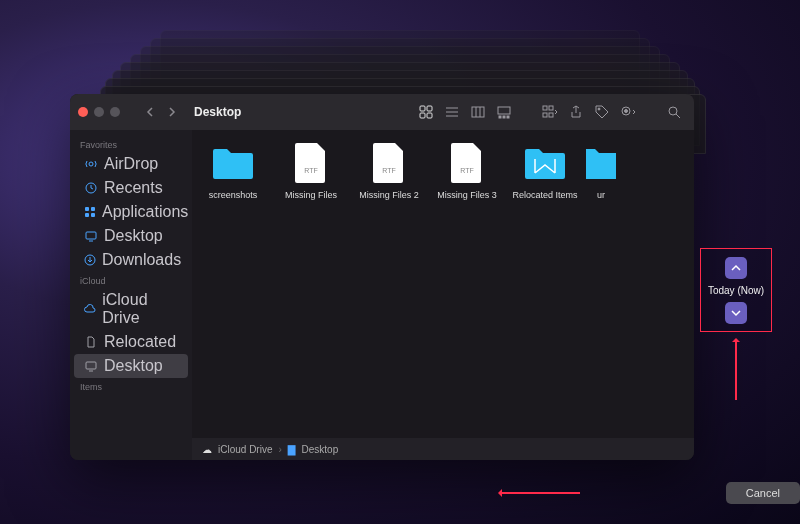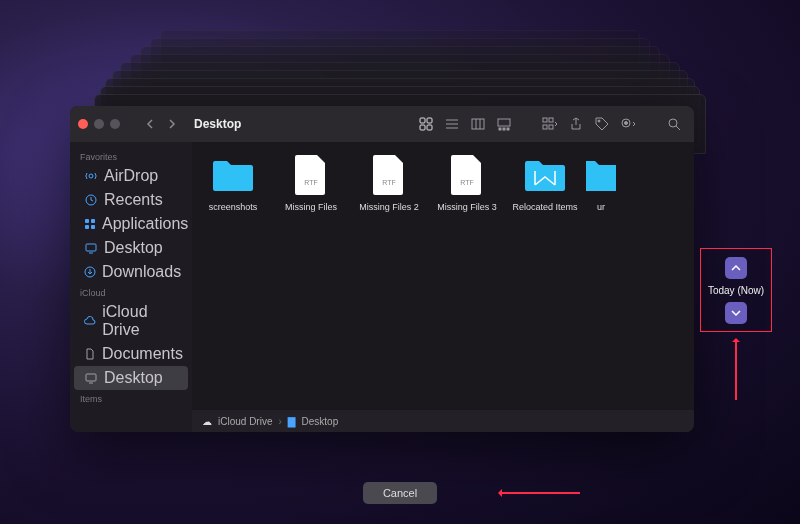--- a/index.html
+++ b/index.html
@@ -21,21 +21,21 @@
   .stack-layer:nth-child(2){ width:500px; top:8px; opacity:.3; }
   .stack-layer:nth-child(3){ width:520px; top:16px; opacity:.35; }
   .stack-layer:nth-child(4){ width:540px; top:24px; opacity:.4; }
   .stack-layer:nth-child(5){ width:560px; top:32px; opacity:.45; }
   .stack-layer:nth-child(6){ width:576px; top:40px; opacity:.5; }
   .stack-layer:nth-child(7){ width:590px; top:48px; opacity:.6; }
   .stack-layer:nth-child(8){ width:600px; top:56px; opacity:.7; }
   .stack-layer:nth-child(9){ width:612px; top:64px; opacity:.8; }
 
   .window {
-    position: absolute; left: 70px; top: 106px; width: 624px; height: 326px;
+    position: absolute; left: 70px; top: 94px; width: 624px; height: 366px;
     background: #1e1c22; border-radius: 8px; display: flex; flex-direction: column;
     box-shadow: 0 20px 60px rgba(0,0,0,.6);
     overflow: hidden;
   }
   .titlebar {
     height: 36px; background: #2b292e; display: flex; align-items: center;
     padding: 0 8px; gap: 6px;
   }
   .traffic { display:flex; gap:6px; margin-right:8px; }
   .dot { width:10px; height:10px; border-radius:50%; }
@@ -78,21 +78,21 @@
   .tl-btn { width:22px; height:22px; background:#6a5fbf; border-radius:5px; display:flex; align-items:center; justify-content:center; color:#fff; }
   .tl-label { font-size:10px; color:#eee; white-space:nowrap; }
   .arrow-up-annot {
     position:absolute; right:63px; top:340px; width:2px; height:60px; background:#ff2a4a;
   }
   .arrow-up-annot::before{
     content:""; position:absolute; top:-6px; left:-3px; border:4px solid transparent; border-bottom-color:#ff2a4a;
   }
 
   
-  .bottom { position:absolute; left:0; right:0; bottom:20px; display:flex; justify-content:center; gap:14px; align-items:center; }
+  .bottom { position:absolute; left:0; right:0; bottom:20px; display:flex; justify-content:flex-end; gap:14px; align-items:center; }
   .btn { padding:5px 20px; border-radius:5px; font-size:11px; color:#ddd; background:#4a494f; }
   .btn.primary { background:#5a5960; color:#bbb; }
   .restore-wrap { position:relative; }
   .restore-box { position:absolute; inset:-3px; border:1.5px solid #ff2a4a; pointer-events:none; }
   .arrow-left-annot {
     position:absolute; bottom:30px; left:500px; width:80px; height:2px; background:#ff2a4a;
   }
   .arrow-left-annot::before{
     content:""; position:absolute; left:-6px; top:-3px; border:4px solid transparent; border-right-color:#ff2a4a;
   }
@@ -263,21 +263,21 @@
             </svg>
           </span>
           <span>iCloud Drive</span>
         </div>
       <div class="side-item">
           <span class="icn gray">
             <svg width="12" height="12" viewBox="0 0 12 12" stroke="currentColor" fill="none">
               <path d="M3 1 h4 l2 2 v8 h-6 z"></path>
             </svg>
           </span>
-          <span>Documents</span>
+          <span>Relocated</span>
         </div>
       <div class="side-item sel">
           <span class="icn gray">
             <svg width="12" height="12" viewBox="0 0 12 12" stroke="currentColor" fill="none">
               <rect x="1" y="2" width="10" height="7" rx="1"></rect>
               <line x1="4" y1="11" x2="8" y2="11"></line>
             </svg>
           </span>
           <span>Desktop</span>
         </div>

